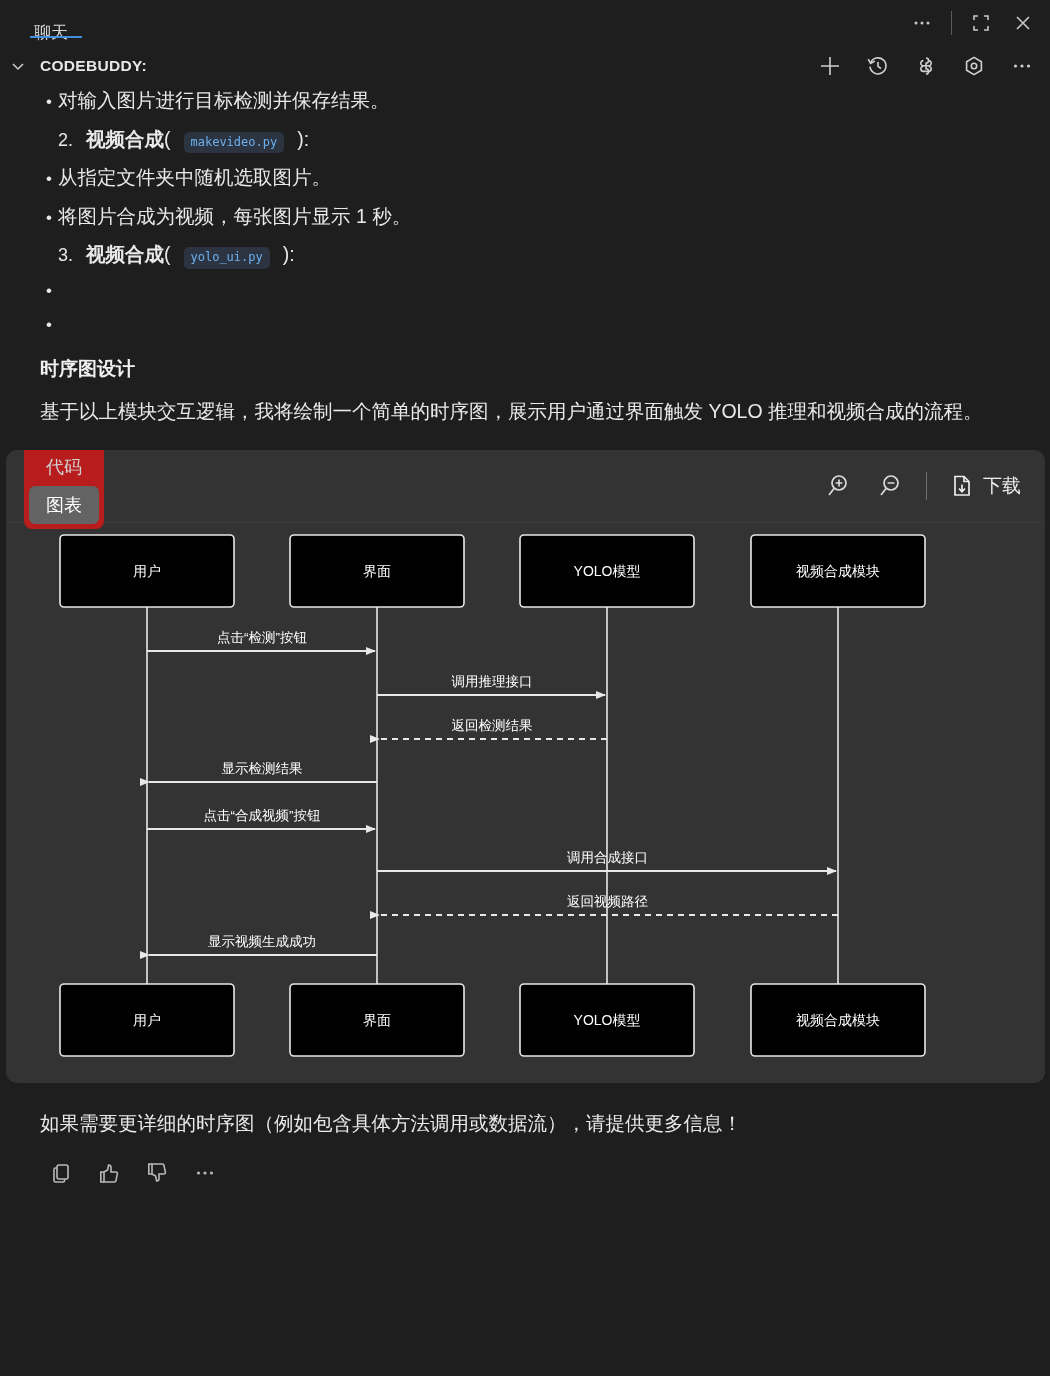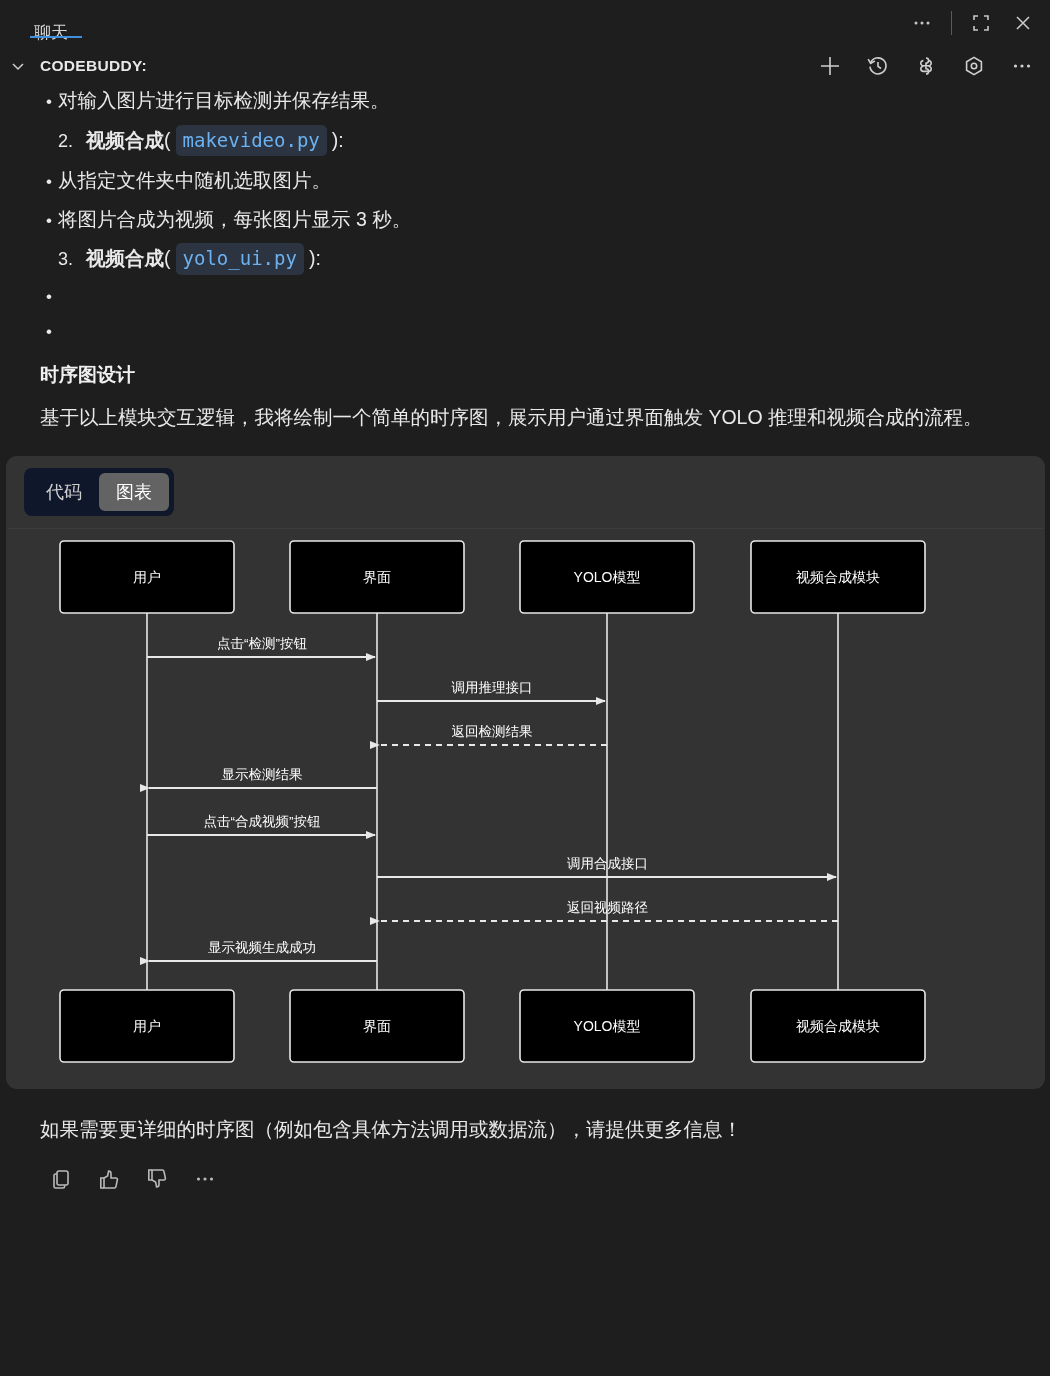--- a/index.html
+++ b/index.html
@@ -53,22 +53,22 @@
     width: 18px; flex: 0 0 18px; text-align: center; font-size: 17px;
     color: #e9e9e9;
   }
   .li-num .num {
     width: 28px; flex: 0 0 28px; font-size: 18px; color: #e9e9e9;
   }
   .li-num .txt { font-weight: bold; }
   .li-indent { margin-left: 18px; }
   code.inline {
     background: #2b3440; color: #6cb1f0; border-radius: 5px;
-    font-family: "DejaVu Sans Mono", monospace; font-size: 19px;
-    padding: 2px 7px; margin: 0 5px;
+    font-family: "DejaVu Sans Mono", monospace; font-size: 12px;
+    padding: 2px 7px; margin: 0 13px;
   }
   .paren { color: #e9e9e9; }
 
   h3.section {
     font-size: 19px; font-weight: bold; color: #f0f0f0;
     margin: 18px 0 14px 0;
   }
   p.para {
     font-size: 19.5px; line-height: 1.62; color: #e9e9e9; 
     max-width: 980px;
@@ -76,21 +76,21 @@
 
   
   .diagram-panel {
     margin: 22px 5px 0 6px; background: #333333; border-radius: 11px;
     overflow: hidden;
   }
   .diagram-toolbar {
     height: 72px; display: flex; align-items: center; padding: 0 24px 0 18px;
   }
   .tab-group {
-    display: flex; background: #0f172a; border-radius: 8px; padding: 5px;
+    display: flex; background: #b91c1c; border-radius: 8px; padding: 5px; flex-direction: column;
   }
   .dtab {
     font-size: 18px; padding: 7px 17px; border-radius: 6px;
     color: #cfcfcf; cursor: pointer;
   }
   .dtab.active { background: #636363; color: #ffffff; }
   .toolbar-right { margin-left: auto; display: flex; align-items: center; gap: 22px; }
   .tool-ic { color: #dcdcdc; display: flex; align-items: center; justify-content: center; }
   .vsep { width: 1px; height: 28px; background: #707070; }
   .dl { display: flex; align-items: center; gap: 8px; font-size: 19px; color: #ededed; }
@@ -190,21 +190,21 @@
     <span class="paren">):</span>
   </div>
 
   <div class="li-bullet">
     <span class="dot">•</span>
     <span>从指定文件夹中随机选取图片。</span>
   </div>
 
   <div class="li-bullet">
     <span class="dot">•</span>
-    <span>将图片合成为视频，每张图片显示 3 秒。</span>
+    <span>将图片合成为视频，每张图片显示 1 秒。</span>
   </div>
 
   <div class="li-num li-indent">
     <span class="num">3.</span>
     <span class="txt">视频合成</span>
     <span class="paren">(</span>
     <code class="inline">yolo_ui.py</code>
     <span class="paren">):</span>
   </div>
 
@@ -218,20 +218,45 @@
 
   <h3 class="section">时序图设计</h3>
   <p class="para">基于以上模块交互逻辑，我将绘制一个简单的时序图，展示用户通过界面触发 YOLO 推理和视频合成的流程。</p>
 </div>
 
 <div class="diagram-panel">
   <div class="diagram-toolbar">
     <div class="tab-group">
       <div class="dtab">代码</div>
       <div class="dtab active">图表</div>
+    </div>
+    <div class="toolbar-right">
+      <div class="tool-ic">
+        <svg width="30" height="30" viewBox="0 0 30 30" fill="none" stroke="#dcdcdc" stroke-width="1.7">
+          <circle cx="17" cy="12" r="7"></circle>
+          <path d="M12 17.5 L7 24"></path>
+          <path d="M17 8.6 V15.4 M13.6 12 H20.4"></path>
+        </svg>
+      </div>
+      <div class="tool-ic">
+        <svg width="30" height="30" viewBox="0 0 30 30" fill="none" stroke="#dcdcdc" stroke-width="1.7">
+          <circle cx="17" cy="12" r="7"></circle>
+          <path d="M12 17.5 L7 24"></path>
+          <path d="M13.6 12 H20.4"></path>
+        </svg>
+      </div>
+      <div class="vsep"></div>
+      <div class="dl">
+        <svg width="26" height="26" viewBox="0 0 26 26" fill="none" stroke="#ededed" stroke-width="1.7">
+          <path d="M6 3.5 H15 L20 8.5 V22 H6 Z"></path>
+          <path d="M15 3.5 V8.5 H20"></path>
+          <path d="M13 11.5 V18.5 M10 15.5 L13 18.8 L16 15.5"></path>
+        </svg>
+        <span>下载</span>
+      </div>
     </div>
   </div>
   <div class="diagram-divider"></div>
 
   <div class="diagram-body">
     <svg id="seq-svg" width="1039" height="560" viewBox="0 0 1039 560" style="display:block">
       <defs>
         <marker id="arrH" markerWidth="10" markerHeight="10" refX="9" refY="4" orient="auto" markerUnits="userSpaceOnUse">
           <path d="M0,0 L10,4 L0,8 z" fill="#e8e8e8"></path>
         </marker>

